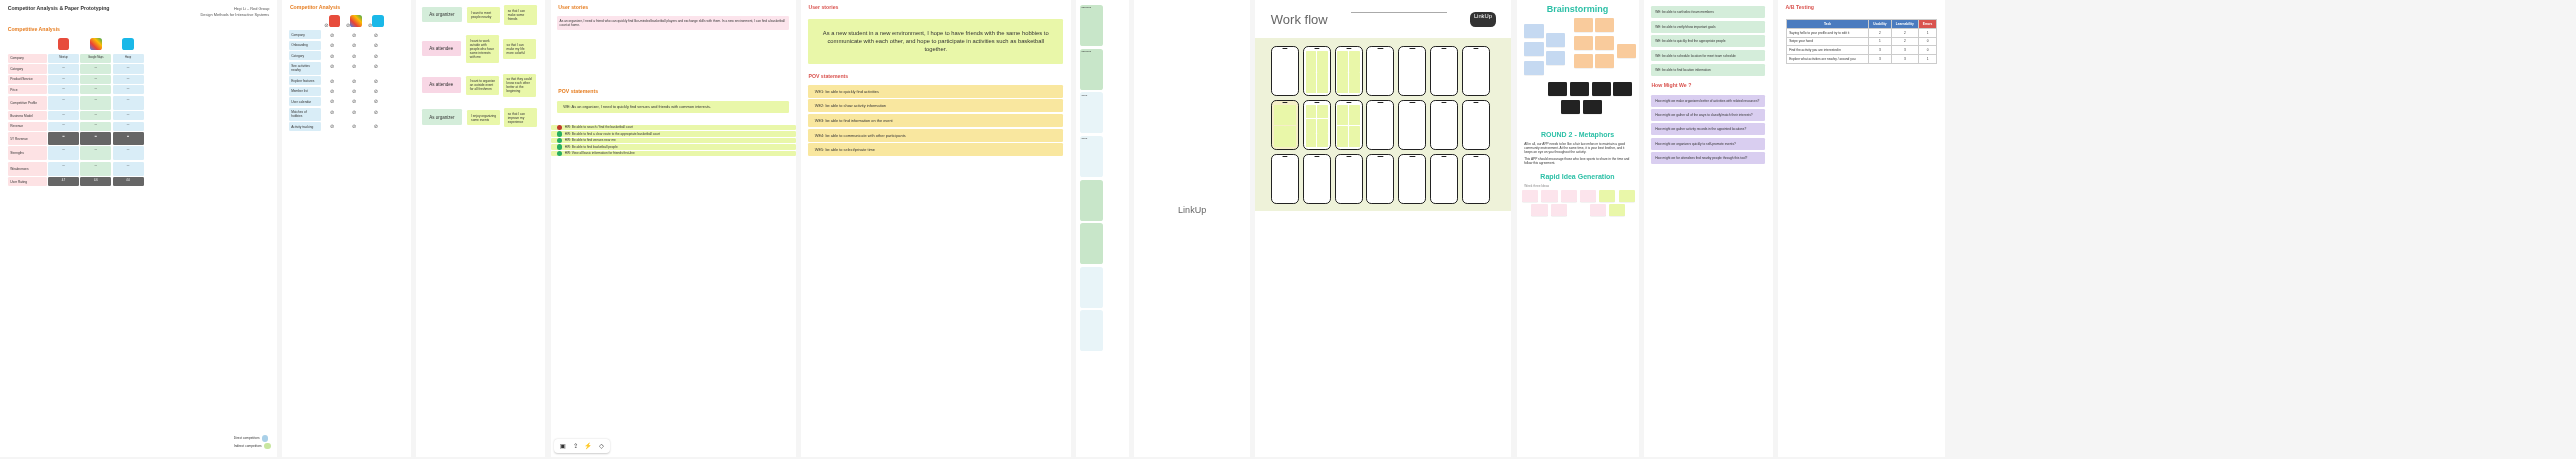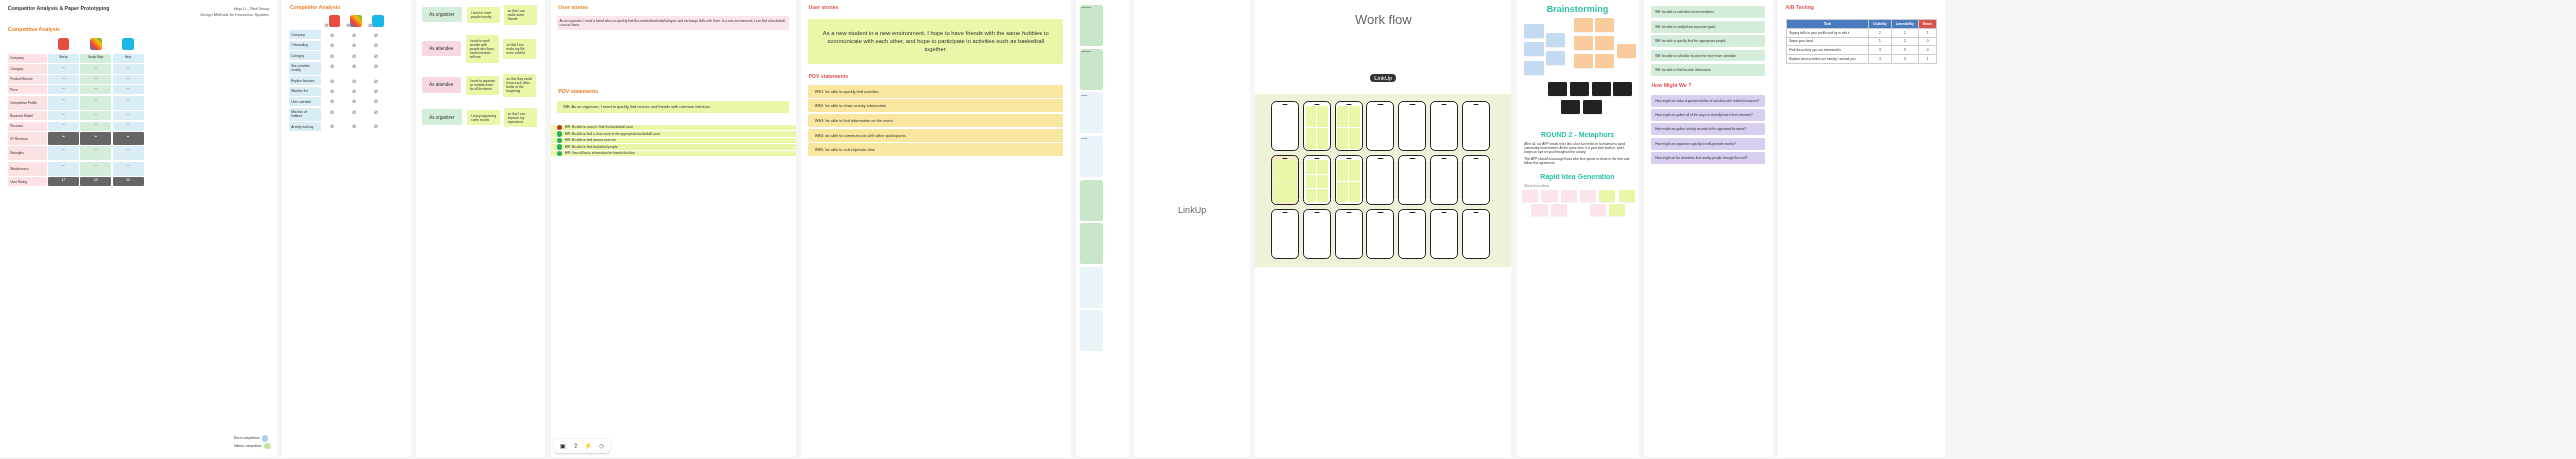--- a/index.html
+++ b/index.html
@@ -93,21 +93,21 @@
   .yellow-bar { background: #f9e79f; padding: 3.9px 6.4px; font-size: 3.9px; margin: 1.9px 7.7px; border-radius: 1.3px; }
 
   
   .mock { width: 23px; height: 41px; background: #c8e6c9; border-radius: 2.6px; display: inline-block; margin: 1.3px; font-size: 1.9px; padding: 1.3px; }
   .mock.alt { background: #e8f4f8; }
 
   
   .page-title { position: absolute; top: 46%; left: 50%; transform: translate(-50%,-50%); font-size: 9px; color: #666; }
 
   
-  .wf-title { font-size: 13px; color: #666; padding: 11.6px 15.5px; display: flex; align-items: center; gap: 23px; flex-direction: column; }
+  .wf-title { font-size: 13px; color: #666; padding: 11.6px 15.5px; display: flex; gap: 23px; }
   .wf-badge { font-size: 5.8px; background: #333; color: #fff; padding: 1.3px 3.9px; border-radius: 5.2px; }
   .phone-grid { background: #eef2d9; padding: 7.7px 15.5px; display: grid; grid-template-columns: repeat(7,28px); grid-auto-rows: 50px; gap: 3.9px; }
   .phone { background: #fff; border: 1px solid #222; border-radius: 5.2px; position: relative; }
   .phone::before { content: ""; position: absolute; top: 1.3px; left: 50%; transform: translateX(-50%); width: 5.2px; height: 1.3px; background: #222; border-radius: 1.3px; }
   .phone-shade { background: #f5eec8; }
   .phone .inner { position: absolute; inset: 3.9px 1.9px 1.9px; display: grid; grid-template-columns: 1fr 1fr; gap: 0.6px; }
   .phone .inner span { background: #e9f7a9; border-radius: 0.6px; }
 
   
   .sticky { position: absolute; padding: 2.6px; font-size: 2.6px; border-radius: 1.3px; box-shadow: 0 0.6px 0.6px rgba(0,0,0,.1); }

